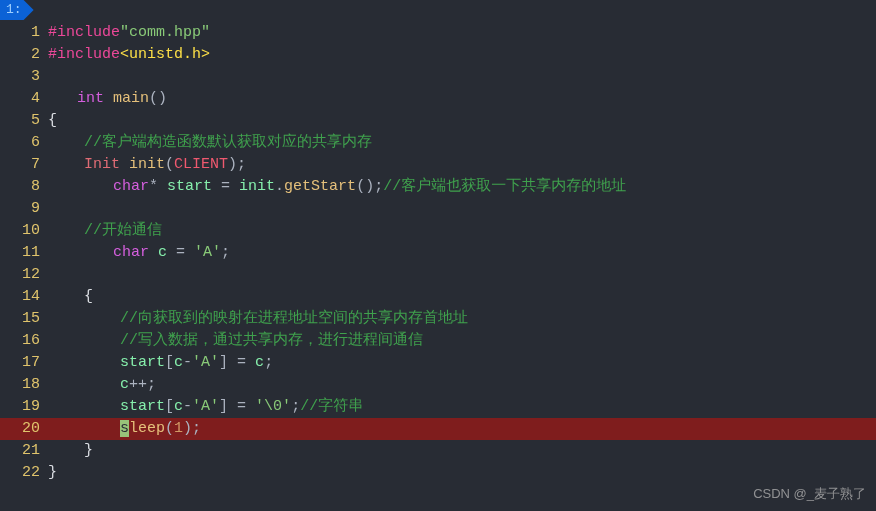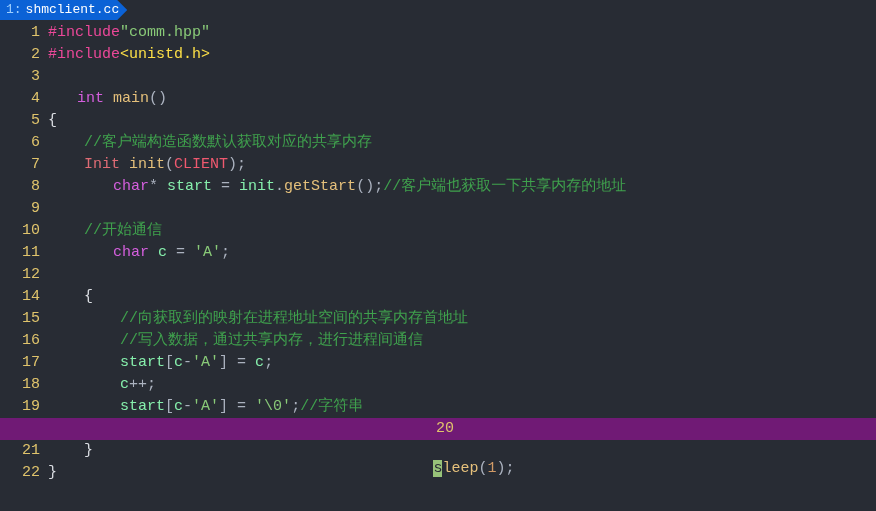--- a/index.html
+++ b/index.html
@@ -1,21 +1,21 @@
 <!DOCTYPE html>
 <html><head>
 <meta charset="utf-8">
 <style>
   html,body{margin:0;padding:0;background:#1e2127;color:#abb2bf;font-family:Consolas,'Courier New',monospace;font-size:15px;line-height:22px;}
   .editor{width:876px;height:511px;background:#282c34;position:relative;overflow:hidden;}
   .tab{position:absolute;top:0;left:0;height:20px;background:#0b62d6;color:#fff;font-size:13px;padding:0 8px 0 6px;display:flex;align-items:center;clip-path:polygon(0 0,calc(100% - 10px) 0,100% 50%,calc(100% - 10px) 100%,0 100%);}
   .tab .num{color:#9ecfff;margin-right:4px;}
   .code{position:absolute;top:22px;left:0;right:0;bottom:0;}
   .line{display:flex;height:22px;align-items:center;white-space:pre;}
-  .line.cursor{background:#701a75;flex-direction:column;}
+  .line.cursor{background:#7f1d1d;}
   .gutter{width:40px;text-align:right;color:#e0c46c;padding-right:8px;flex:0 0 40px;user-select:none;}
   .content{flex:1 1 auto;}
   .tok-pre{color:#ec4899;}
   .tok-str{color:#89ca78;}
   .tok-inc{color:#fde047;}
   .tok-kw{color:#c678dd;}
   .tok-type{color:#d55fde;margin-left:29px;}
   .tok-fn{color:#e5c07b;}
   .tok-id{color:#e06c75;}
   .tok-plain{color:#dcdfe4;}
@@ -27,21 +27,20 @@
   .tok-punc{color:#abb2bf;}
   .cursor-block{background:#98c379;color:#282c34;}
   .watermark{position:absolute;right:10px;bottom:6px;color:#aaa;font-size:13px;opacity:.8;font-family:Arial,sans-serif;}
 </style>
 </head>
 <body>
 
 <div class="editor">
   <div class="tab">
     <span class="num">1:</span>
-    <span>shmclient.cc</span>
   </div>
   <div class="code" id="code">
       <div class="line "><div class="gutter">1</div><div class="content"><span class="tok-pre">#include</span><span class="tok-str">"comm.hpp"</span></div></div>
       <div class="line "><div class="gutter">2</div><div class="content"><span class="tok-pre">#include</span><span class="tok-inc">&lt;unistd.h&gt;</span></div></div>
       <div class="line "><div class="gutter">3</div><div class="content"></div></div>
       <div class="line "><div class="gutter">4</div><div class="content"><span class="tok-type">int </span><span class="tok-fn">main</span><span class="tok-punc">()</span></div></div>
       <div class="line "><div class="gutter">5</div><div class="content"><span class="tok-plain">{</span></div></div>
       <div class="line "><div class="gutter">6</div><div class="content"><span class="tok-plain">    </span><span class="tok-comment-cn">//客户端构造函数默认获取对应的共享内存</span></div></div>
       <div class="line "><div class="gutter">7</div><div class="content"><span class="tok-plain">    </span><span class="tok-id">Init </span><span class="tok-fn">init</span><span class="tok-punc">(</span><span class="tok-const">CLIENT</span><span class="tok-punc">);</span></div></div>
       <div class="line "><div class="gutter">8</div><div class="content"><span class="tok-plain">    </span><span class="tok-type">char</span><span class="tok-punc">* </span><span class="tok-var">start</span><span class="tok-punc"> = </span><span class="tok-var">init</span><span class="tok-punc">.</span><span class="tok-fn">getStart</span><span class="tok-punc">();</span><span class="tok-comment-cn">//客户端也获取一下共享内存的地址</span></div></div>
@@ -52,13 +51,14 @@
       <div class="line "><div class="gutter">14</div><div class="content"><span class="tok-plain">    {</span></div></div>
       <div class="line "><div class="gutter">15</div><div class="content"><span class="tok-plain">        </span><span class="tok-comment-cn">//向获取到的映射在进程地址空间的共享内存首地址</span></div></div>
       <div class="line "><div class="gutter">16</div><div class="content"><span class="tok-plain">        </span><span class="tok-comment-cn">//写入数据，通过共享内存，进行进程间通信</span></div></div>
       <div class="line "><div class="gutter">17</div><div class="content"><span class="tok-plain">        </span><span class="tok-var">start</span><span class="tok-punc">[</span><span class="tok-var">c</span><span class="tok-punc">-</span><span class="tok-char">'A'</span><span class="tok-punc">] = </span><span class="tok-var">c</span><span class="tok-punc">;</span></div></div>
       <div class="line "><div class="gutter">18</div><div class="content"><span class="tok-plain">        </span><span class="tok-var">c</span><span class="tok-punc">++;</span></div></div>
       <div class="line "><div class="gutter">19</div><div class="content"><span class="tok-plain">        </span><span class="tok-var">start</span><span class="tok-punc">[</span><span class="tok-var">c</span><span class="tok-punc">-</span><span class="tok-char">'A'</span><span class="tok-punc">] = </span><span class="tok-char">'\0'</span><span class="tok-punc">;</span><span class="tok-comment-cn">//字符串</span></div></div>
       <div class="line cursor"><div class="gutter">20</div><div class="content"><span class="tok-plain">        </span><span class="cursor-block">s</span><span class="tok-fn">leep</span><span class="tok-punc">(</span><span class="tok-num">1</span><span class="tok-punc">);</span></div></div>
       <div class="line "><div class="gutter">21</div><div class="content"><span class="tok-plain">    }</span></div></div>
       <div class="line "><div class="gutter">22</div><div class="content"><span class="tok-plain">}</span></div></div>
     </div>
+  <div class="watermark">CSDN @_麦子熟了</div>
 </div>
 
 </body></html>

